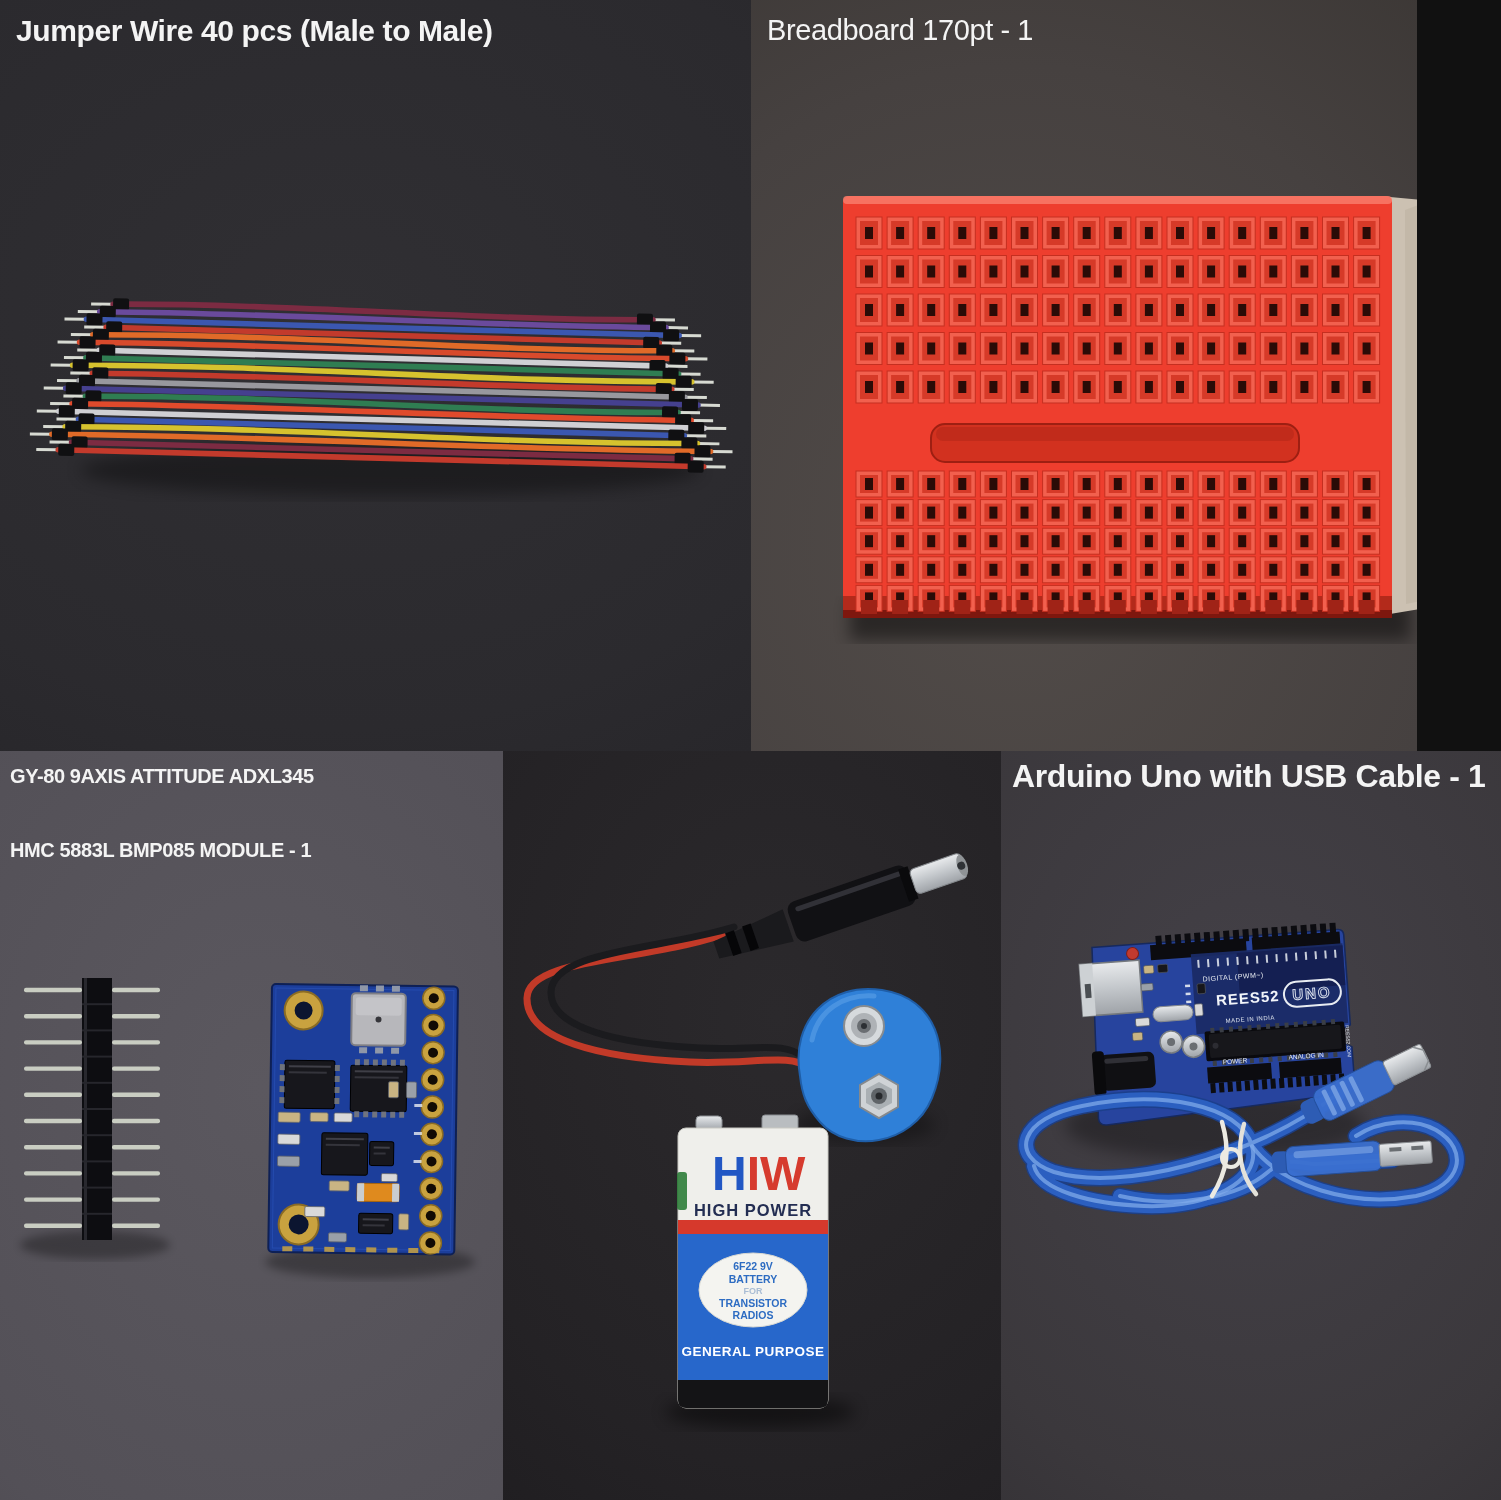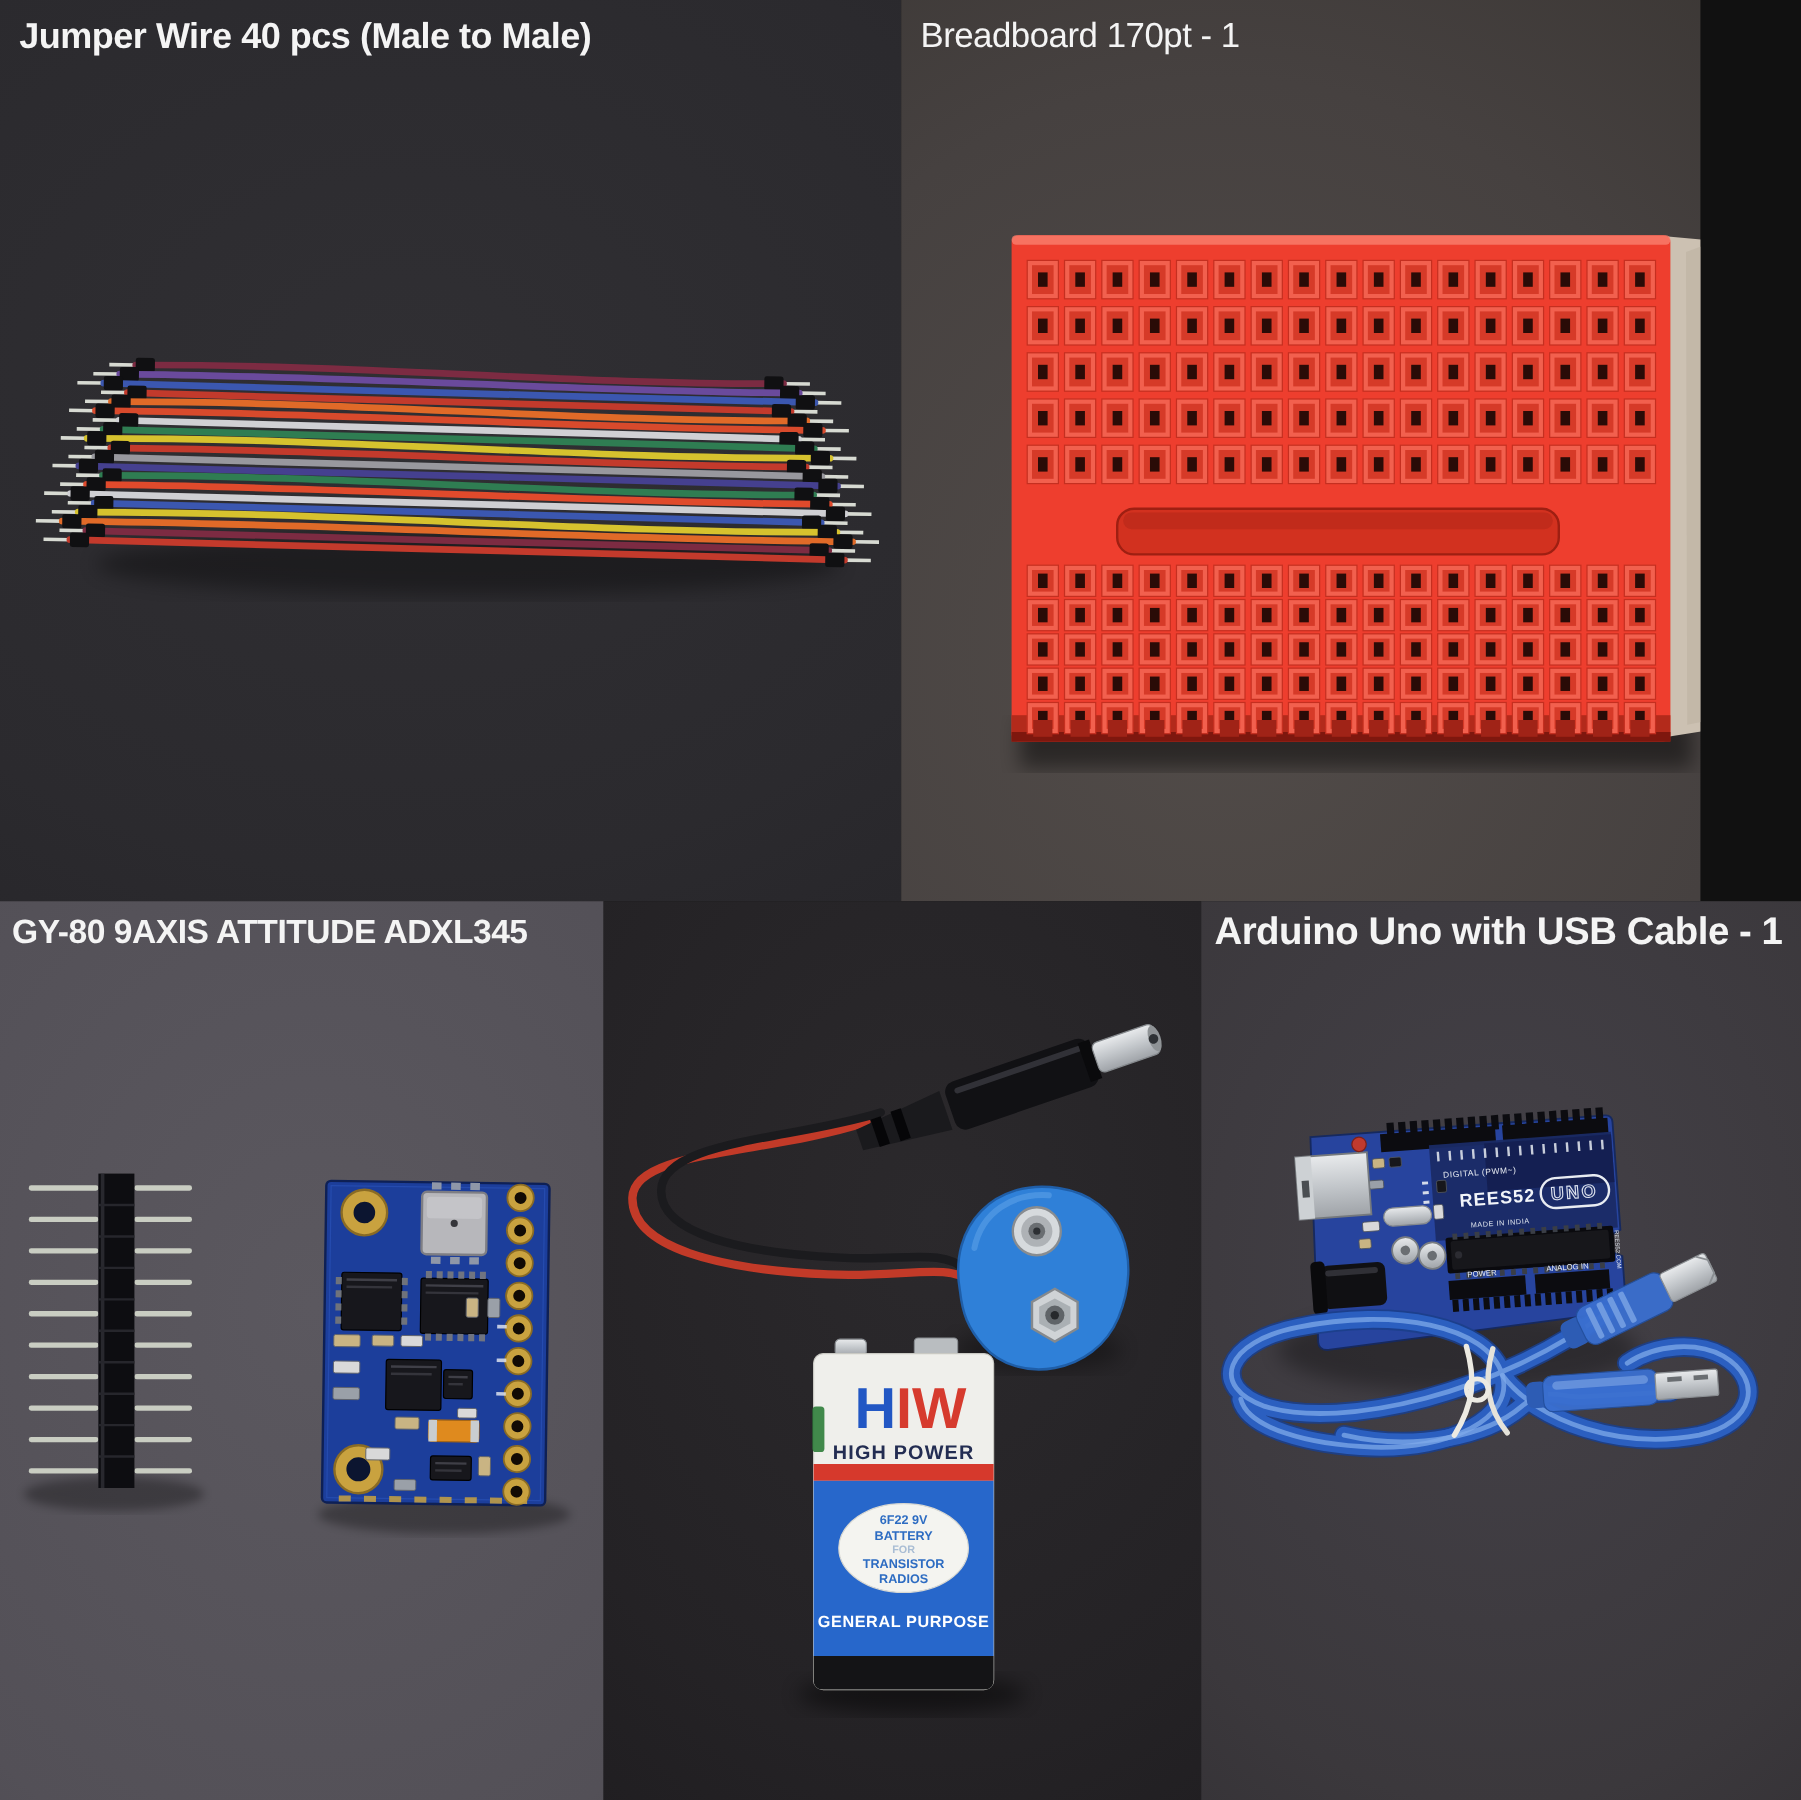--- a/index.html
+++ b/index.html
@@ -691,21 +691,22 @@
           <rect x="1362.6" y="563.8" width="8" height="12" fill="#2a0b07"></rect>
           <rect x="1353.6" y="585.4" width="26" height="26" fill="#f2604e" stroke="#c52f20" stroke-width="1"></rect>
           <rect x="1357.6" y="589.4" width="18" height="18" fill="#d63a28"></rect>
           <rect x="1362.6" y="592.4" width="8" height="12" fill="#2a0b07"></rect>
           <rect x="1358.6" y="600" width="16" height="14" fill="#a02317"></rect>
         </g>
     </svg>
   </div>
 
   <div class="tile t-gy80">
-    <div class="ptitle bold" style="left:10px;top:7px;font-size:28px;line-height:37px;"><span>GY-80 9AXIS ATTITUDE ADXL345</span><br>
+    <div class="ptitle bold" style="left:10px;top:7px;font-size:20px;line-height:37px;"><span>GY-80 9AXIS ATTITUDE ADXL345</span><br>
+         <span>HMC 5883L BMP085 MODULE - 1</span>
     </div>
     <svg id="svg-gy80" width="503" height="749" viewBox="0 751 503 749">
       <ellipse cx="95" cy="1245" rx="75" ry="14" fill="#000" opacity="0.3" filter="url(#blur4)"></ellipse>
       <ellipse cx="370" cy="1262" rx="105" ry="16" fill="#000" opacity="0.3" filter="url(#blur4)"></ellipse>
       <g id="g-header" transform="translate(30,984)">
           <rect x="-6" y="3.8" width="58" height="4.4" rx="2" fill="#c9cdc2"></rect>
           <rect x="82" y="3.8" width="48" height="4.4" rx="2" fill="#c9cdc2"></rect>
           <rect x="-6" y="30.000000000000004" width="58" height="4.4" rx="2" fill="#c9cdc2"></rect>
           <rect x="82" y="30.000000000000004" width="48" height="4.4" rx="2" fill="#c9cdc2"></rect>
           <rect x="-6" y="56.199999999999996" width="58" height="4.4" rx="2" fill="#c9cdc2"></rect>

